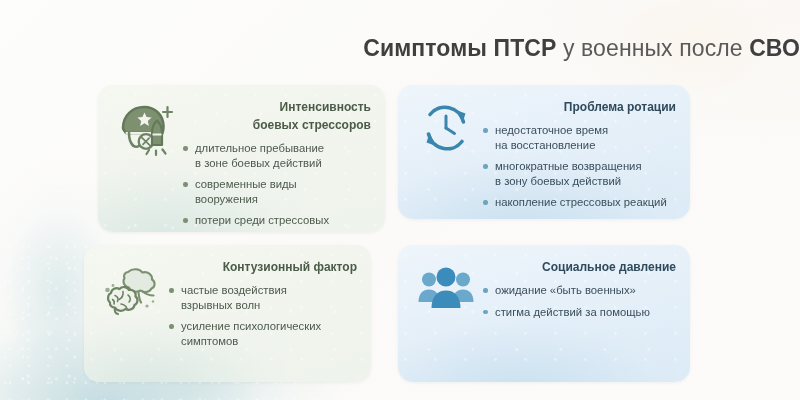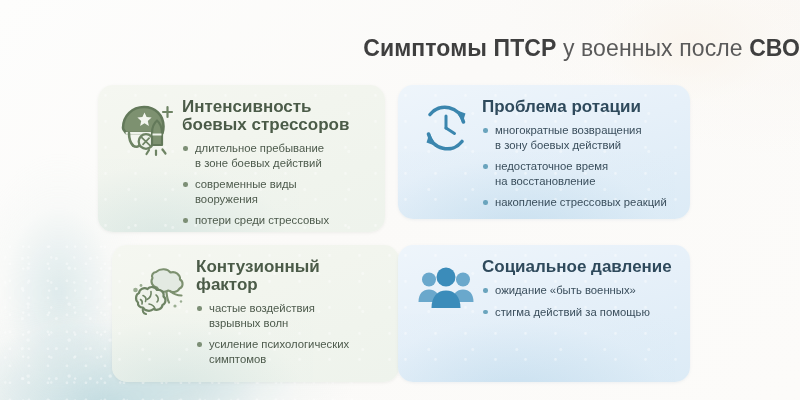--- a/index.html
+++ b/index.html
@@ -136,21 +136,21 @@
     left: -5%;
     bottom: -35%;
     width: 100%;
     height: 85%;
     background: radial-gradient(ellipse at 45% 70%, rgba(150,195,222,0.30) 0%, rgba(205,228,240,0.06) 65%, rgba(255,255,255,0) 100%);
     pointer-events: none;
   }
 
   #card-stressors { left: 98px;  top: 85px;  width: 287px; height: 147px; }
   #card-rotation  { left: 398px; top: 85px;  width: 292px; height: 134px; }
-  #card-blast     { left: 112px;  top: 245px; width: 287px; height: 137px; }
+  #card-blast     { left: 84px;  top: 245px; width: 287px; height: 137px; }
   #card-social    { left: 398px; top: 245px; width: 292px; height: 137px; }
 
   .icon-col {
     flex: 0 0 auto;
     width: 72px;
     display: flex;
     justify-content: center;
     align-items: flex-start;
     padding-top: 2px;
     position: relative;
@@ -160,25 +160,26 @@
   #card-social .icon-col { padding-top: 8px; }
 
   .text-col {
     flex: 1 1 auto;
     min-width: 0;
     position: relative;
     z-index: 2;
   }
 
   .card-title {
-    font-size: 17px;
+    font-size: 12px;
     line-height: 18px;
     font-weight: bold;
     margin: 0 0 7px 0;
     white-space: pre-line;
+    text-align: right;
   }
   .card.green .card-title { color: #4b5b48; }
   .card.blue  .card-title { color: #2f4a5c; }
 
   ul.bullets {
     list-style: none;
     margin: 0;
     padding: 0;
   }
   ul.bullets li {
@@ -279,24 +280,24 @@
           <path d="M18 46 L8.5 42.5 L11.5 33 Z" fill="#3b86ae" stroke="none"></path>
           <g fill="none" stroke="#3b86ae" stroke-width="3" stroke-linecap="round">
             <path d="M28 28 L28 16"></path>
             <path d="M28 28 L36.5 33.5"></path>
           </g>
         </svg>
       </div>
       <div class="text-col">
         <h2 class="card-title">Проблема ротации</h2>
         <ul class="bullets">
+          <li>недостаточное время
+на восстановление</li>
           <li>многократные возвращения
 в зону боевых действий</li>
-          <li>недостаточное время
-на восстановление</li>
           <li>накопление стрессовых  реакций</li>
         </ul>
       </div>
     </div>
   </div>
 
   <div class="card green" id="card-blast">
     <div class="paper-tint"></div>
     <div class="paper"></div>
     <div class="card-inner">

